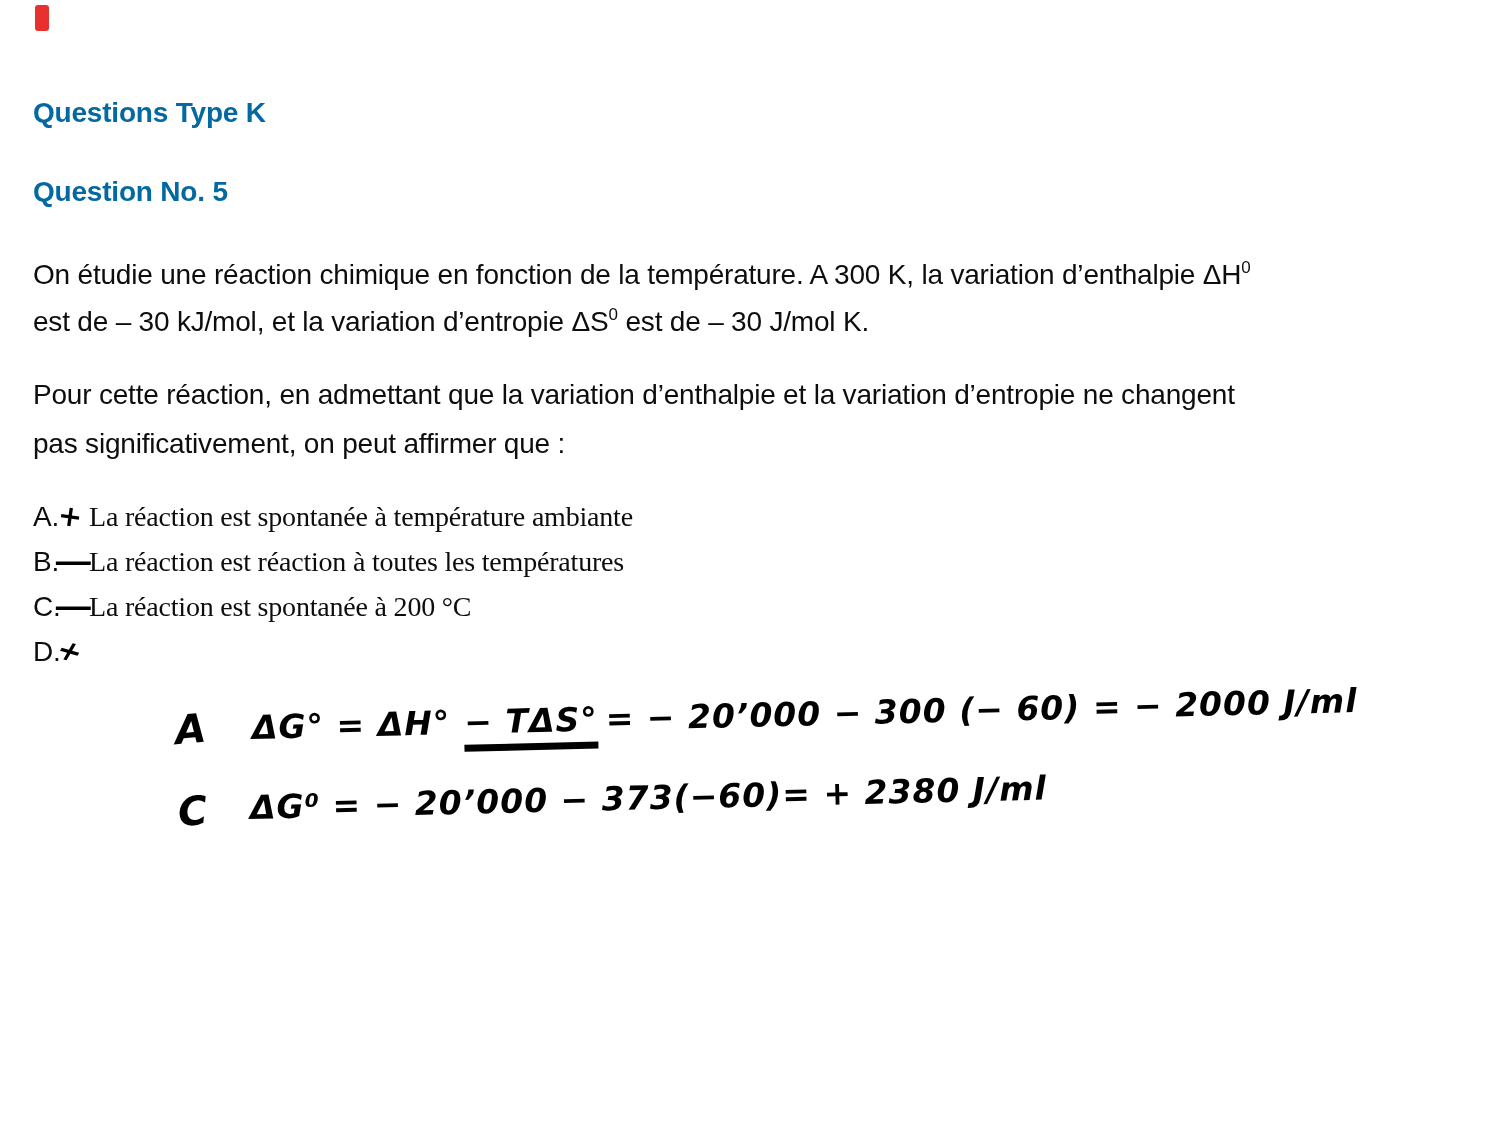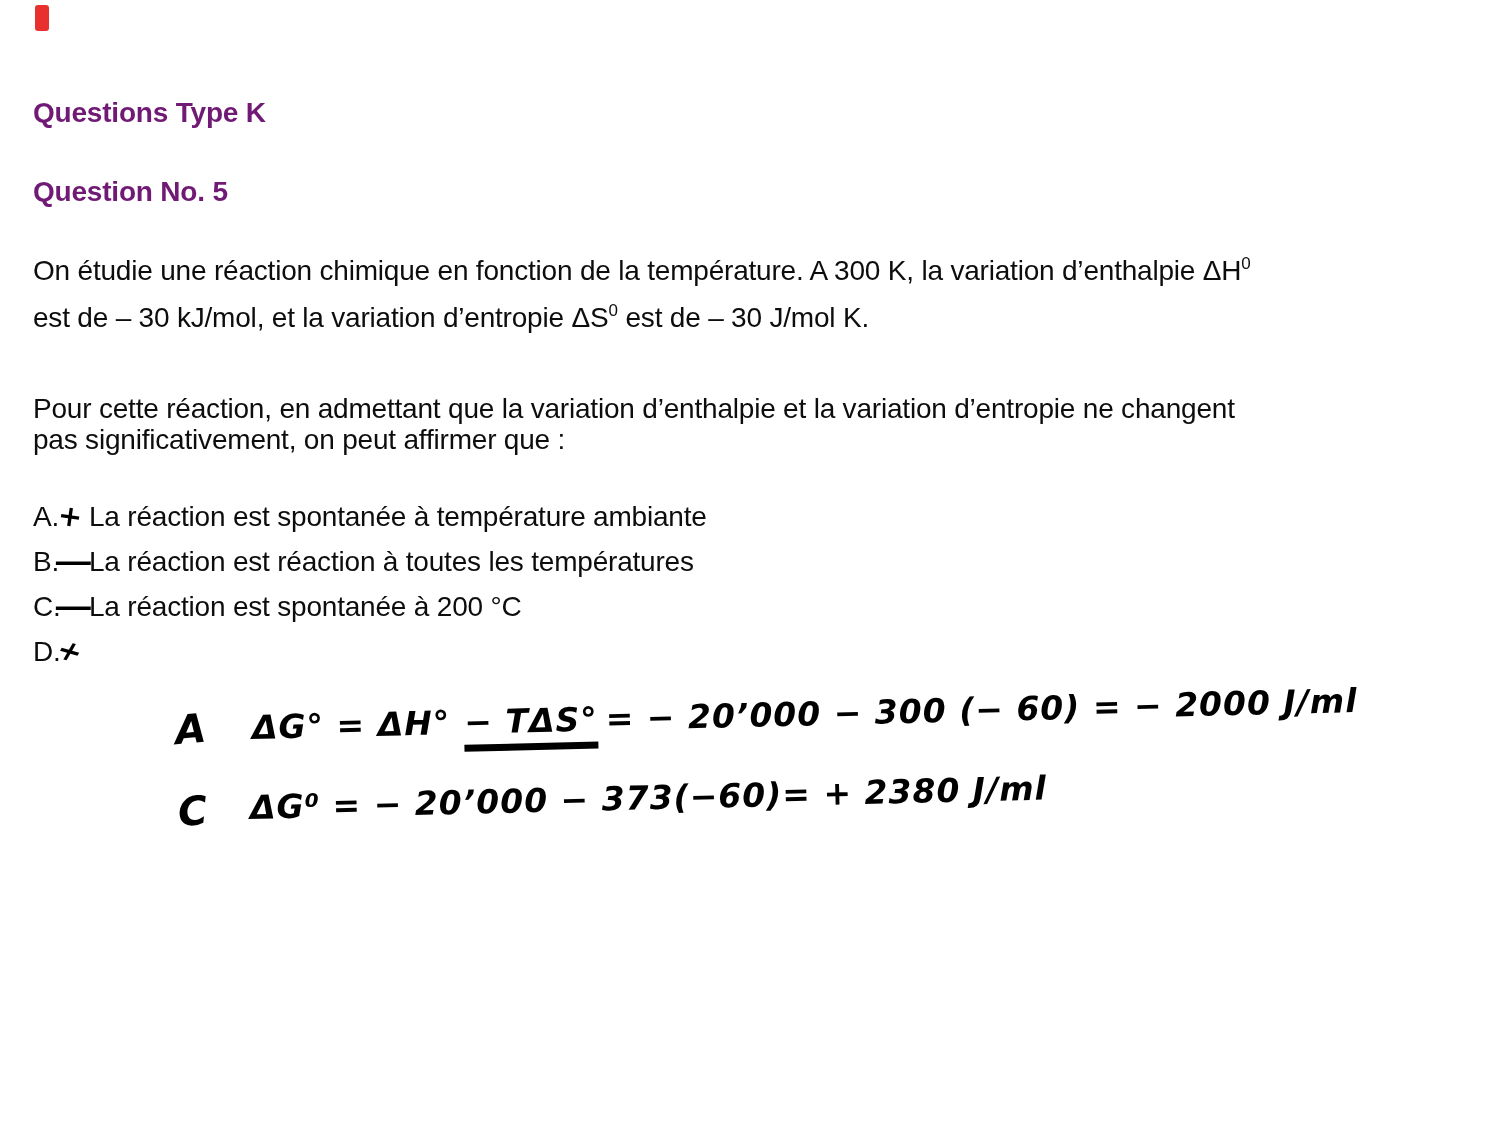--- a/index.html
+++ b/index.html
@@ -16,29 +16,29 @@
   .red-mark {
     position: absolute;
     left: 35px; top: 5px;
     width: 14px; height: 26px;
     border-radius: 3px;
     background: #e8312e;
   }
 
   .h {
     position: absolute; left: 33px; margin: 0;
-    font-size: 28px; font-weight: 700; color: #701a75;
+    font-size: 28px; font-weight: 700; color: #0369a1;
     white-space: nowrap; letter-spacing: -0.2px;
   }
   .h1 { top: 97px; }
   .h2 { top: 176px; }
 
   .line {
     position: absolute; left: 33px; margin: 0;
-    font-size: 28px; line-height: 40px;
+    font-size: 28px; line-height: 48px;
     white-space: nowrap; letter-spacing: -0.2px;
     color: #0d0d0d;
   }
   .sup {
     font-size: 17px;
     position: relative; top: -11px;
     letter-spacing: 0;
   }
 
   .opt {
@@ -51,21 +51,21 @@
     display: inline-block; width: 24px;
     font-family: "DejaVu Sans", sans-serif;
     font-weight: 700; font-size: 29px;
     text-align: center; color: #000;
     transform-origin: center;
   }
   .mark-a { transform: rotate(8deg); }
   .mark-b { transform: scaleX(1.35); }
   .mark-c { transform: scaleX(1.35); }
   .mark-d { transform: rotate(16deg) skewX(-14deg); }
-  .opt-text { margin-left: 7px; }
+  .opt-text { margin-left: 7px; font-family: Liberation Serif, serif; }
 
   .hw-label {
     position: absolute;
     font-family: "DejaVu Sans", sans-serif;
     font-style: italic; font-weight: 700;
     font-size: 40px; color: #000;
     transform: rotate(-5deg);
   }
   .hw-eq {
     position: absolute;
@@ -91,21 +91,21 @@
 
   <div class="red-mark" style="background: rgb(232, 49, 46);"></div>
 
   <h1 class="h h1">Questions Type K</h1>
   <h2 class="h h2">Question No. 5</h2>
 
   <p class="line" style="top:251px"><span>On étudie une réaction chimique en fonction de la température. A 300 K, la variation d’enthalpie ΔH</span><span class="sup">0</span></p>
 
   <p class="line" style="top:298px"><span>est de – 30 kJ/mol, et la variation d’entropie ΔS</span><span class="sup">0</span><span> est de – 30 J/mol K.</span></p>
 
-  <p class="line" style="top:389px">Pour cette réaction, en admettant que la variation d’enthalpie et la variation d’entropie ne changent</p>
+  <p class="line" style="top:371px">Pour cette réaction, en admettant que la variation d’enthalpie et la variation d’entropie ne changent</p>
   <p class="line" style="top:420px">pas significativement, on peut affirmer que :</p>
 
   <div class="opt" style="top:499px">
     <span class="opt-letter">A.</span>
     <span class="opt-mark mark-a">+</span>
     <span class="opt-text">La réaction est spontanée à température ambiante</span>
   </div>
 
   <div class="opt" style="top:544px">
     <span class="opt-letter">B.</span>

